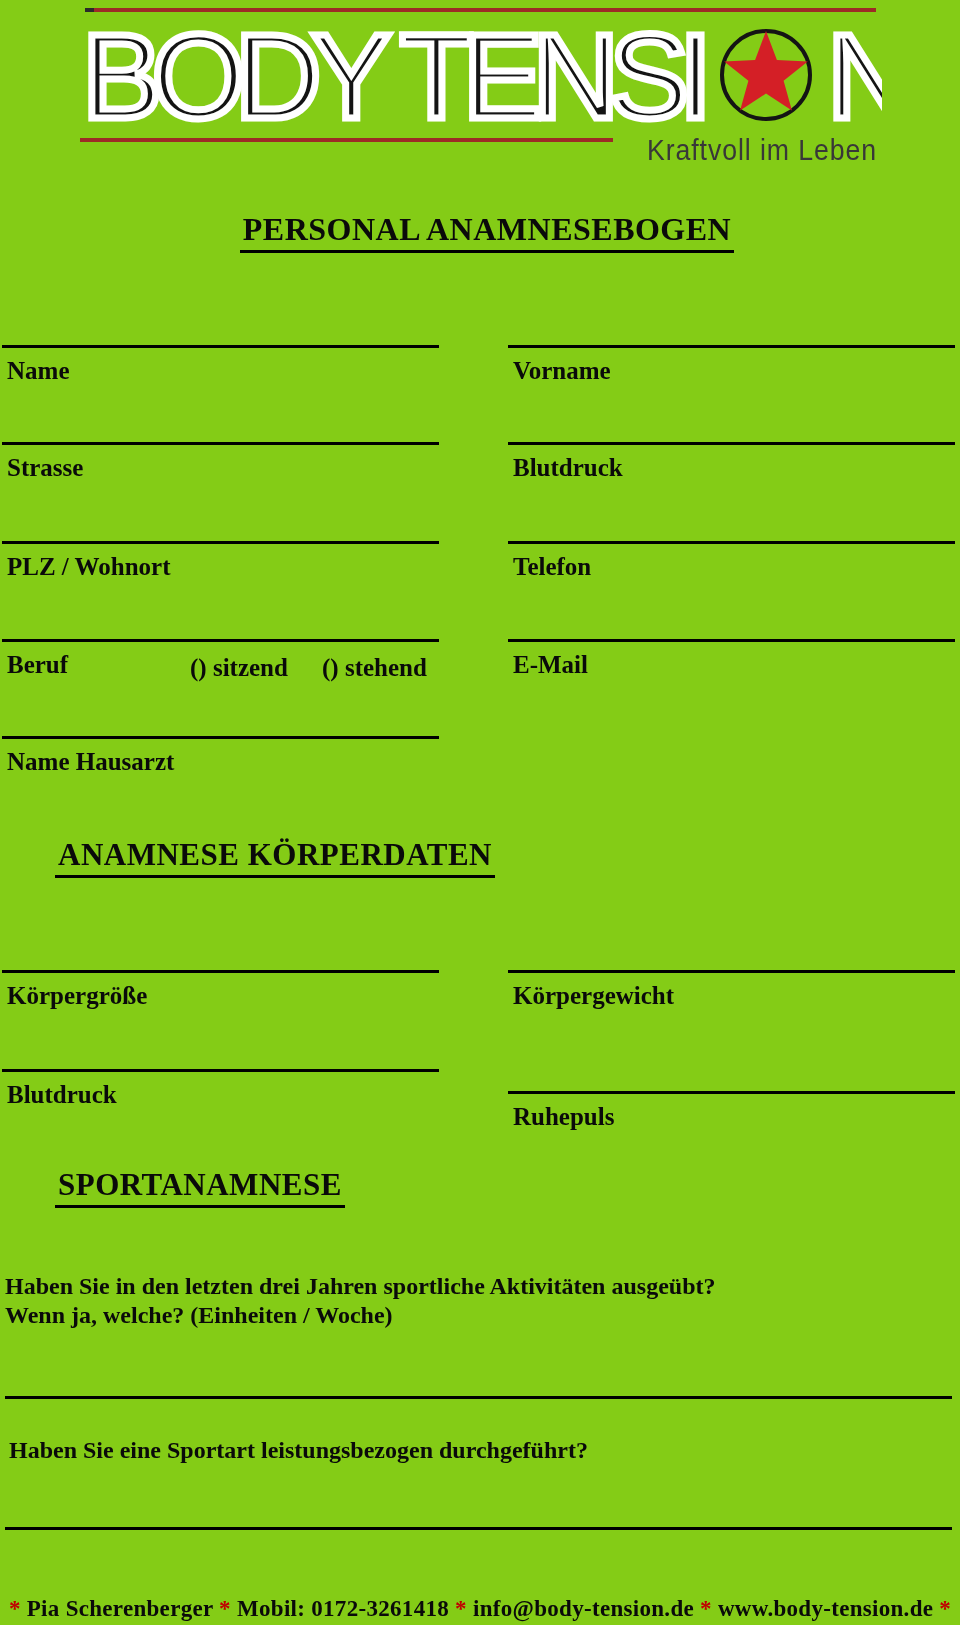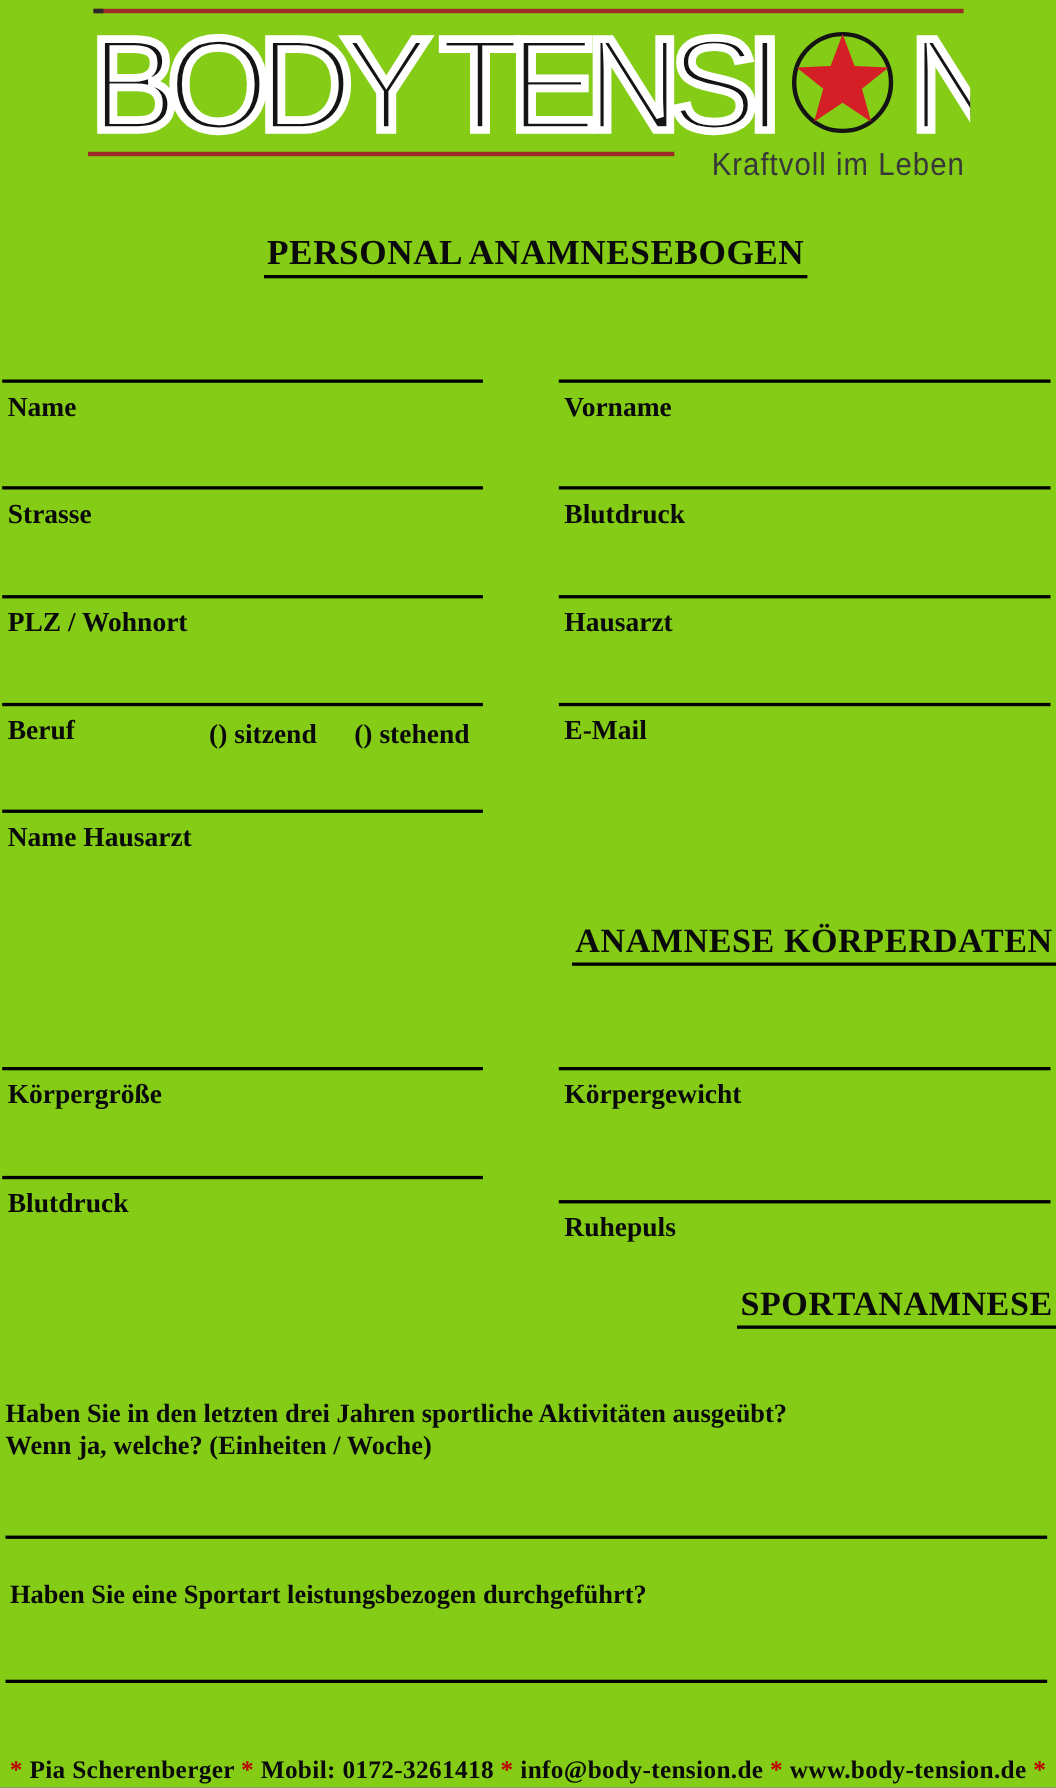--- a/index.html
+++ b/index.html
@@ -21,21 +21,21 @@
     position:absolute;right:83px;top:134px;
     font-family:"Liberation Sans",sans-serif;font-size:29px;color:#383838;
     letter-spacing:1px;transform:scaleX(.92);transform-origin:100% 0;white-space:nowrap;
   }
   
   .title-wrap{position:absolute;left:0;top:212px;width:100%;text-align:center;}
   .title-wrap .u{
     display:inline-block;font-weight:bold;font-size:32px;line-height:1.1;
     border-bottom:3px solid #000;padding:0 3px 3px;margin-left:14px;letter-spacing:.5px;text-align:center;
   }
-  .sec-head{position:absolute;left:0;width:100%;text-align:right;}
+  .sec-head{position:absolute;left:0;width:100%;text-align:left;}
   .sec-head .u{
     display:inline-block;font-weight:bold;font-size:31px;line-height:1.1;
     border-bottom:3px solid #000;padding:0 3px 3px;margin-left:55px;letter-spacing:.5px;
   }
   .sec-head.body-data{top:838px;}
   .sec-head.sport{top:1168px;}
   
   .cell{position:absolute;border-top:3px solid #000;}
   .cell.l{left:2px;width:437px;}
   .cell.r{left:508px;width:447px;}
@@ -92,21 +92,21 @@
     <span class="lbl">Strasse</span>
   </div>
   <div class="cell r" style="top:442px">
     <span class="lbl">Blutdruck</span>
   </div>
 
   <div class="cell l" style="top:541px">
     <span class="lbl">PLZ / Wohnort</span>
   </div>
   <div class="cell r" style="top:541px">
-    <span class="lbl">Hausarzt</span>
+    <span class="lbl">Telefon</span>
   </div>
 
   <div class="cell l" style="top:639px">
     <span class="lbl">Beruf</span>
     <span class="opt" style="left:188px">() sitzend</span>
     <span class="opt" style="left:320px">() stehend</span>
   </div>
   <div class="cell r" style="top:639px">
     <span class="lbl">E-Mail</span>
   </div>

